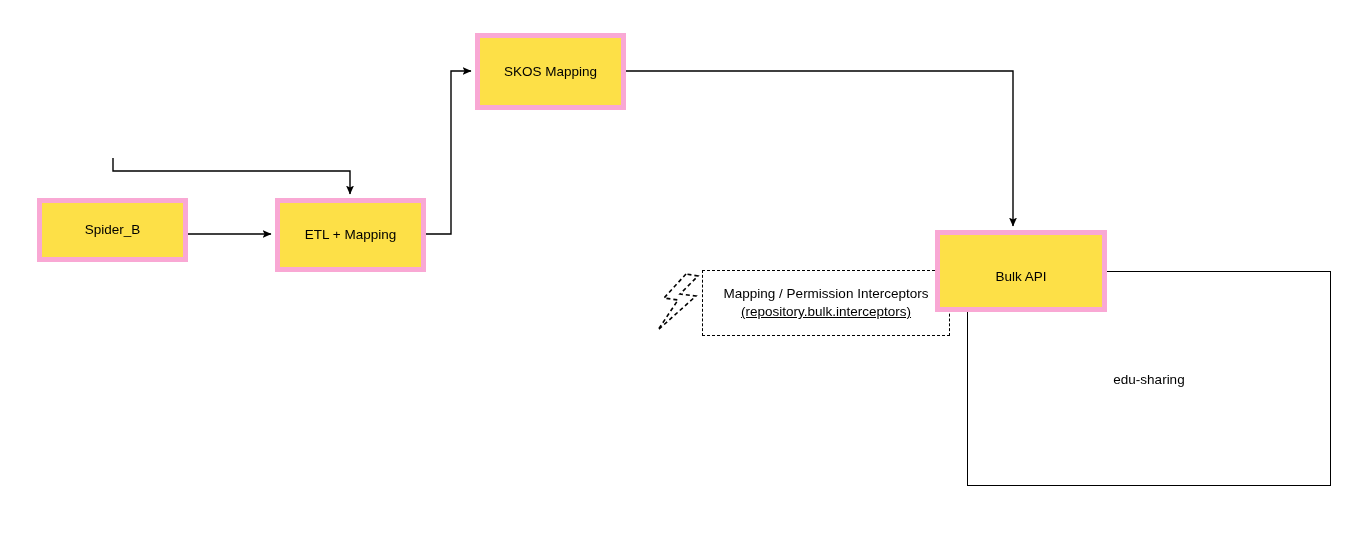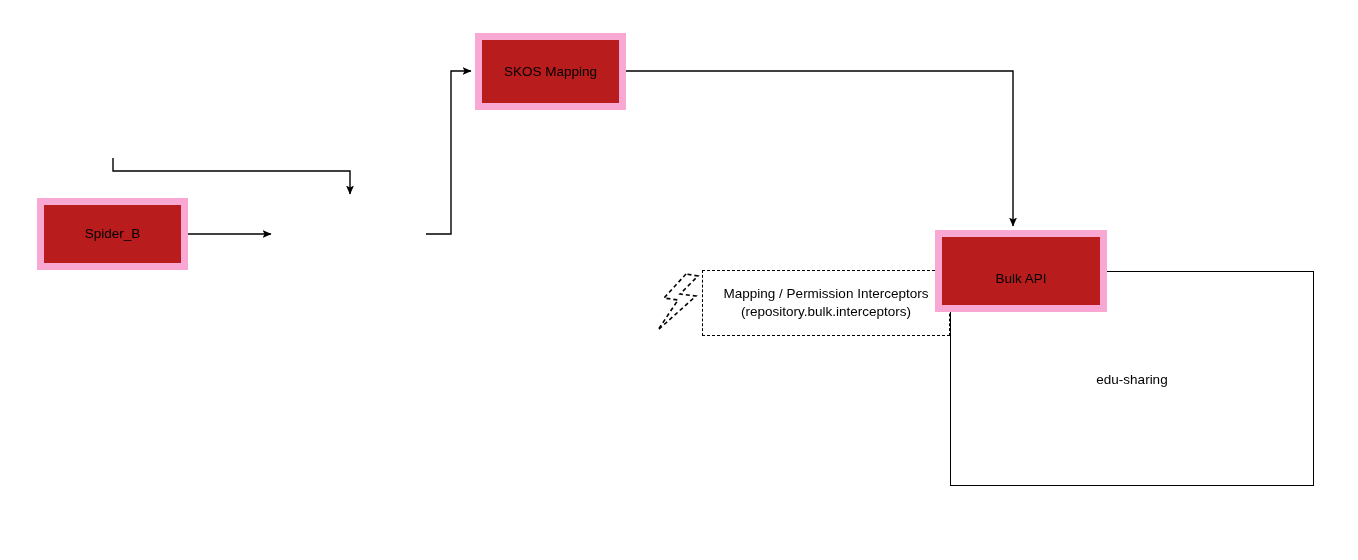--- a/index.html
+++ b/index.html
@@ -22,53 +22,55 @@
     position: absolute;
     left: 0;
     top: 0;
     width: 1358px;
     height: 560px;
     pointer-events: none;
   }
   .node {
     position: absolute;
     box-sizing: border-box;
-    background: #b91c1c;
-    border: 7px solid #f9a8d4;
+    background: #fde047;
+    border: 5px solid #f9a8d4;
     display: flex;
     align-items: center;
     justify-content: center;
     text-align: center;
     font-size: 13.5px;
     color: #000000;
     line-height: 1.3;
     z-index: 3;
   }
   .node.dashed {
     border: 1.6px dashed #000000;
     background: transparent;
   }
   .node.container {
     border: 1px solid #000000;
     background: transparent;
     align-items: center;
     justify-content: center;
     z-index: 1;
+    margin-left: 17px;
   }
   .node-label {
     display: block;
     padding: 0 4px;
     white-space: pre-line;
   }
   .node-label-sub {
     display: block;
+    text-decoration: underline;
   }
   
   #node-spider-a     { left: 37px;  top: 85px;  width: 151px; height: 73px; }
-  #node-spider-b     { left: 37px;  top: 198px; width: 151px; height: 72px; }
+  #node-spider-b     { left: 37px;  top: 198px; width: 151px; height: 64px; }
   #node-etl          { left: 275px; top: 198px; width: 151px; height: 74px; }
   #node-skos         { left: 475px; top: 33px;  width: 151px; height: 77px; }
   #node-bulk-api     { left: 935px; top: 230px; width: 172px; height: 82px; z-index: 4; }
   #node-edu-sharing  { left: 950px; top: 271px; width: 364px; height: 215px; }
   #node-interceptors { left: 702px; top: 270px; width: 248px; height: 66px; z-index: 2; }
   #node-edu-sharing .node-label {
     position: absolute;
     left: 0;
     right: 0;
     top: 99px;
@@ -117,20 +119,23 @@
 
   <div class="node container" id="node-edu-sharing">
     <span class="node-label">edu-sharing</span>
   </div>
 
 
   <div class="node" id="node-spider-b">
     <span class="node-label">Spider_B</span>
   </div>
 
+  <div class="node" id="node-etl">
+    <span class="node-label">ETL + Mapping</span>
+  </div>
 
   <div class="node" id="node-skos">
     <span class="node-label">SKOS Mapping</span>
   </div>
 
   <div class="node dashed" id="node-interceptors">
     <span class="node-label"><span>Mapping / Permission Interceptors</span><br><span class="node-label-sub">(repository.bulk.interceptors)</span></span>
   </div>
 
   <div class="node" id="node-bulk-api">

